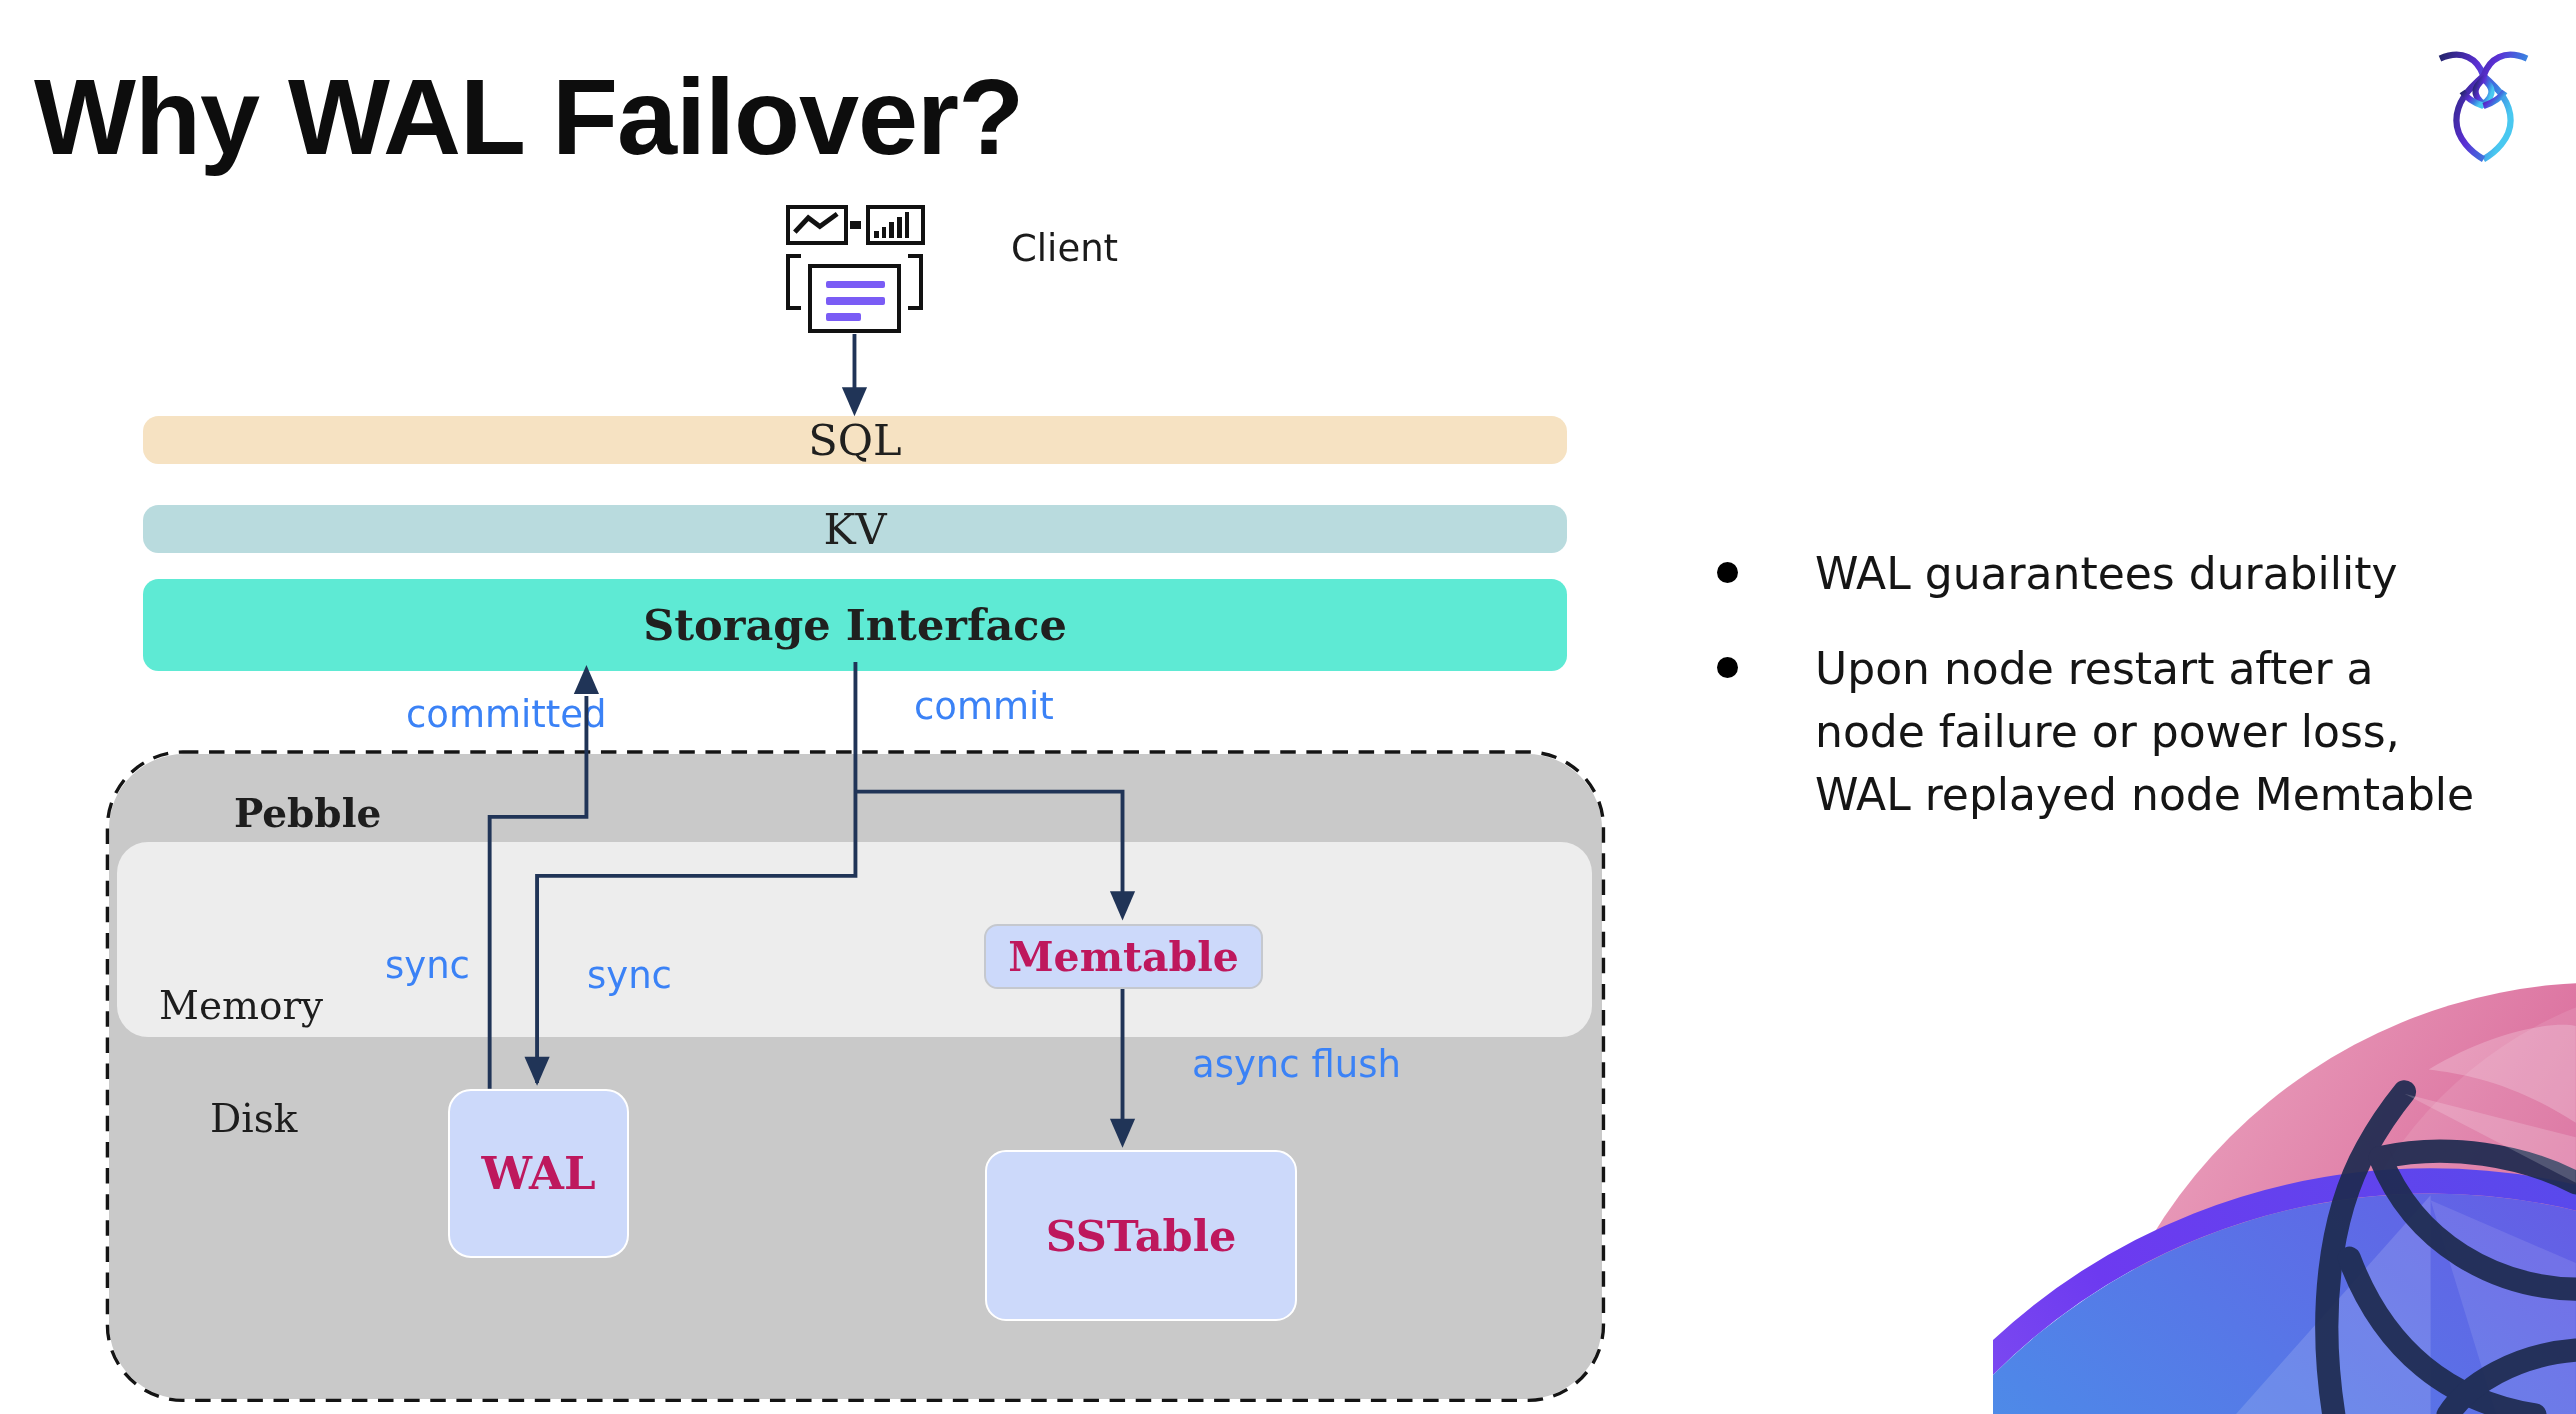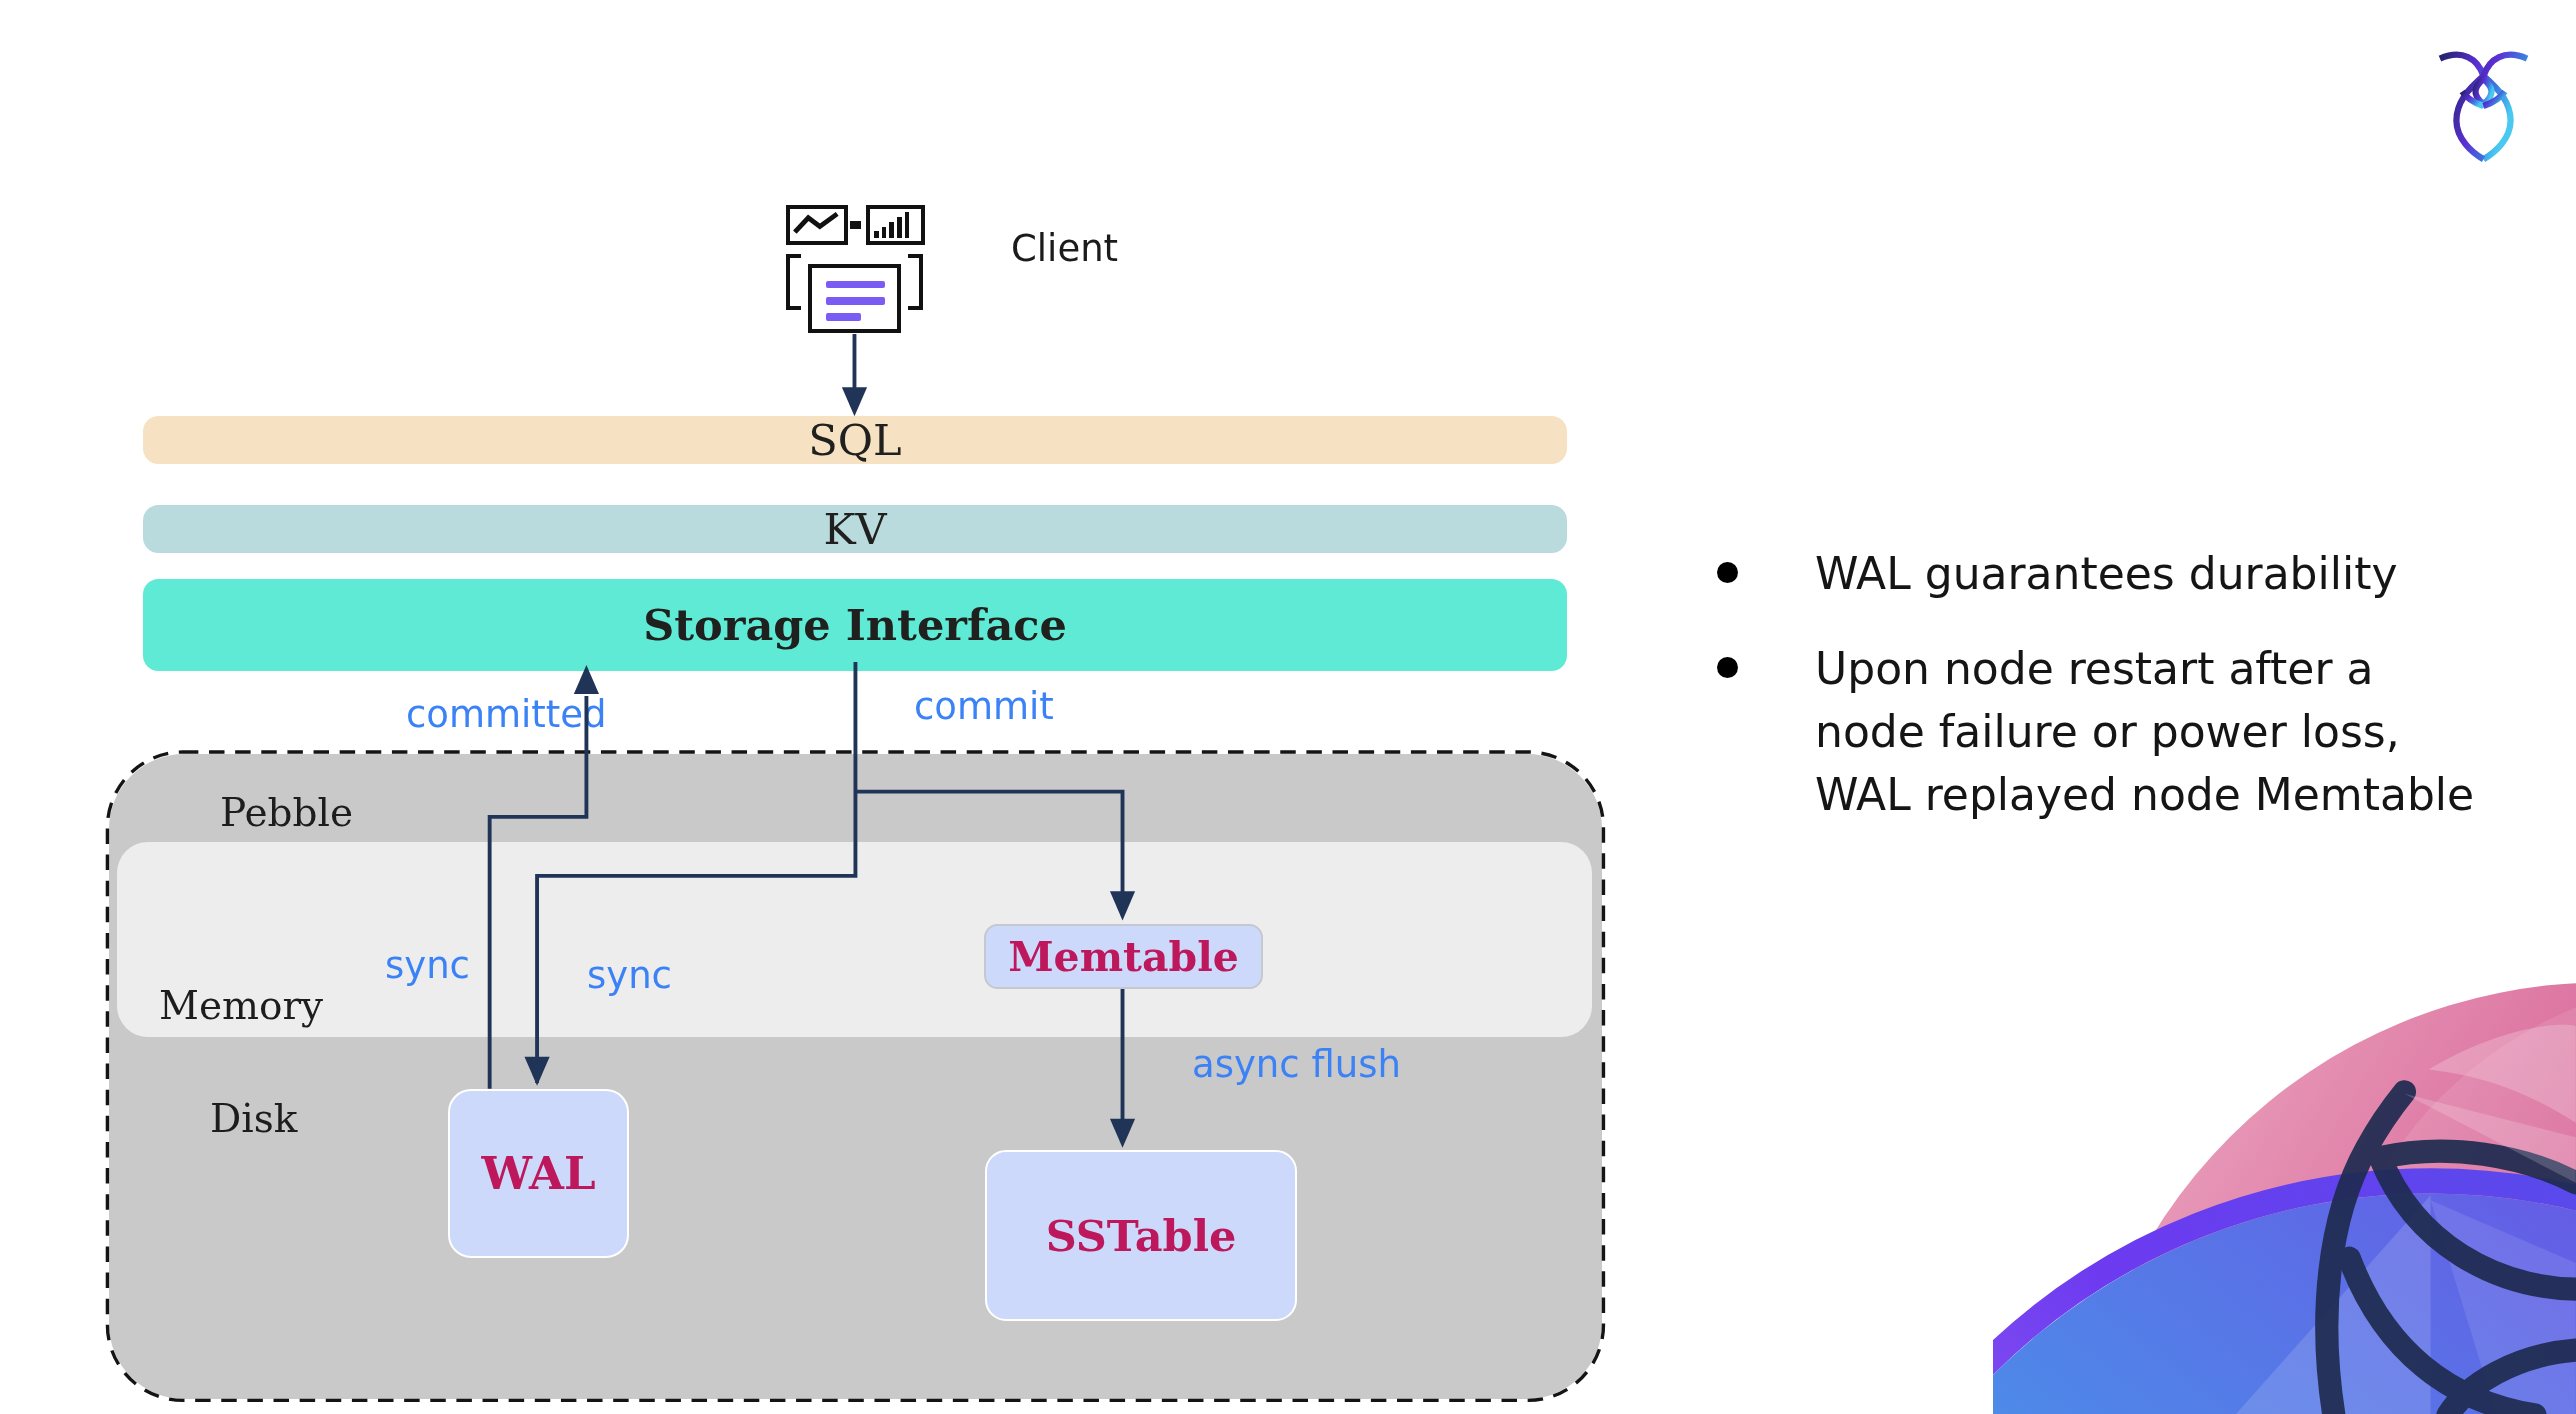--- a/index.html
+++ b/index.html
@@ -30,21 +30,21 @@
   .bar-layer{left:143px;width:1424px;border-radius:15.5px;display:flex;align-items:center;
              justify-content:center;font-family:"DejaVu Serif",serif;font-size:43px;color:#20201f;}
   #bar-sql{top:416px;height:48px;background:#f6e2c2;}
   #bar-kv{top:505px;height:48px;background:#b9dbde;}
   #bar-storage{top:579px;height:92px;background:#5eead4;font-weight:bold;}
 
   
   #pebble-fill{left:109px;top:754px;width:1493px;height:645px;border-radius:75px;background:#c9c9c9;}
   #memory-band{left:117px;top:842px;width:1475px;height:195px;border-radius:31px;background:#ededed;}
   .region-label{font-family:"DejaVu Serif",serif;font-size:39px;color:#1d1d1d;}
-  #lbl-pebble{left:220px;top:790px;}
+  #lbl-pebble{left:234px;top:790px;font-weight:bold;}
   #lbl-memory{left:159px;top:983px;}
   #lbl-disk{left:210px;top:1096px;}
 
   
   .node{box-sizing:border-box;background:#ccd9fa;display:flex;align-items:center;justify-content:center;
         font-family:"DejaVu Serif",serif;font-weight:700;color:#be185d;}
   #wal{left:448px;top:1089px;width:181px;height:169px;border-radius:23px;border:2.9px solid #fff;font-size:45px;}
   #memtable{left:984px;top:924px;width:279px;height:65px;border-radius:13.5px;border:2.9px solid #c5c8ce;font-size:41px;}
   #sstable{left:985px;top:1150px;width:312px;height:171px;border-radius:21px;border:2.9px solid #fff;font-size:43px;}
 
@@ -66,20 +66,21 @@
   
   #overlay{left:0;top:0;pointer-events:none;}
   #deco{right:0;bottom:0;}
   #logo{left:2437px;top:46px;}
 </style>
 </head>
 <body>
 
 <div id="slide">
 
+  <div id="title" class="abs">Why WAL Failover?</div>
 
   <div id="pebble-fill" class="abs"></div>
   <div id="memory-band" class="abs"></div>
   <div id="lbl-pebble" class="abs region-label">Pebble</div>
   <div id="lbl-memory" class="abs region-label">Memory</div>
   <div id="lbl-disk" class="abs region-label">Disk</div>
 
   <div id="bar-sql" class="abs bar-layer">
     <span>SQL</span>
   </div>

